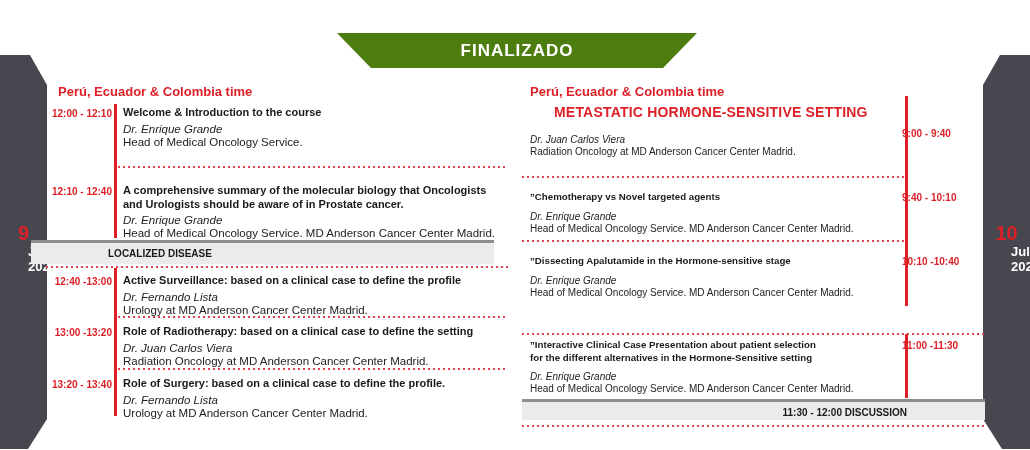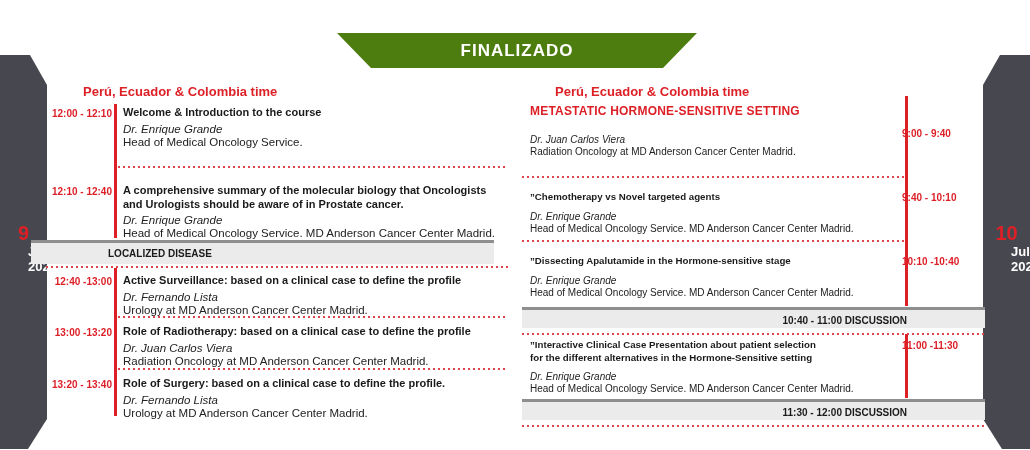--- a/index.html
+++ b/index.html
@@ -15,24 +15,24 @@
   }
   .banner span{color:#ffffff;font-weight:bold;font-size:17px;letter-spacing:1px;}
   
   .band{position:absolute;top:55px;width:47px;height:394px;background:#47474f;}
   .band-left{left:0;clip-path:polygon(0 0,30px 0,100% 30px,100% 364px,28px 100%,0 100%);}
   .band-right{left:983px;clip-path:polygon(17px 0,100% 0,100% 100%,19px 100%,0 364px,0 30px);}
   .band-inner{position:absolute;top:167px;left:0;width:100%;text-align:center;}
   .band-day{font-size:20px;font-weight:bold;color:#dd1f26;line-height:22px;}
   .band-month,.band-year{font-size:13px;font-weight:bold;color:#ffffff;line-height:15px;padding-left:28px;}
   
-  .tz{position:absolute;font-weight:bold;color:#dd1f26;font-size:13px;white-space:nowrap;margin-left:25px;}
+  .tz{position:absolute;font-weight:bold;color:#dd1f26;font-size:13px;white-space:nowrap;}
   .tz-left{left:58px;top:84px;}
   .tz-right{left:530px;top:84px;}
-  .section-header{position:absolute;left:530px;top:104px;font-weight:bold;color:#dd1f26;font-size:12px;white-space:nowrap;letter-spacing:.2px;}
+  .section-header{position:absolute;left:554px;top:104px;font-weight:bold;color:#dd1f26;font-size:14px;white-space:nowrap;letter-spacing:.2px;}
   
   .vline{position:absolute;width:3px;background:#dd1f26;}
   
   .session{position:absolute;}
   .session .time{position:absolute;font-weight:bold;color:#dd1f26;white-space:nowrap;}
   .s-left{left:48px;width:460px;}
   .s-left .time{left:2px;top:2px;width:62px;text-align:right;font-size:10px;}
   .s-left .content{margin-left:75px;}
   .s-left .title{font-size:11px;font-weight:bold;line-height:13.5px;white-space:nowrap;color:#1a1a1a;}
   .s-left .speaker{font-size:11.5px;font-style:italic;line-height:13px;margin-top:3px;white-space:nowrap;color:#222;}
@@ -117,21 +117,21 @@
       <div class="title">Active Surveillance: based on a clinical case to define the profile</div>
       <div class="speaker">Dr. Fernando Lista</div>
       <div class="affil">Urology at MD Anderson Cancer Center Madrid.</div>
     </div>
   </div>
   <div class="dotted" style="left:118px;top:316px;width:388px;"></div>
 
   <div class="session s-left" style="top:325px;">
     <div class="time">13:00 -13:20</div>
     <div class="content">
-      <div class="title">Role of Radiotherapy: based on a clinical case to define the profile</div>
+      <div class="title">Role of Radiotherapy: based on a clinical case to define the setting</div>
       <div class="speaker">Dr. Juan Carlos Viera</div>
       <div class="affil">Radiation Oncology at MD Anderson Cancer Center Madrid.</div>
     </div>
   </div>
   <div class="dotted" style="left:118px;top:368px;width:388px;"></div>
 
   <div class="session s-left" style="top:377px;">
     <div class="time">13:20 - 13:40</div>
     <div class="content">
       <div class="title">Role of Surgery: based on a clinical case to define the profile.</div>
@@ -161,23 +161,20 @@
 
   <div class="session s-right" style="top:255px;">
     <div class="time">10:10 -10:40</div>
     <div class="content">
       <div class="title">”Dissecting Apalutamide in the Hormone-sensitive stage</div>
       <div class="speaker">Dr. Enrique Grande</div>
       <div class="affil">Head of Medical Oncology Service. MD Anderson Cancer Center Madrid.</div>
     </div>
   </div>
 
-  <div class="bar bar-right" style="left:522px;top:307px;width:463px;">
-    <span>10:40 - 11:00 DISCUSSION</span>
-  </div>
   <div class="dotted" style="left:522px;top:333px;width:463px;"></div>
 
   <div class="session s-right" style="top:339px;">
     <div class="time">11:00 -11:30</div>
     <div class="content">
       <div class="title">”Interactive Clinical Case Presentation about patient selection</div>
       <div class="title">for the different alternatives in the Hormone-Sensitive setting</div>
       <div class="speaker">Dr. Enrique Grande</div>
       <div class="affil">Head of Medical Oncology Service. MD Anderson Cancer Center Madrid.</div>
     </div>

